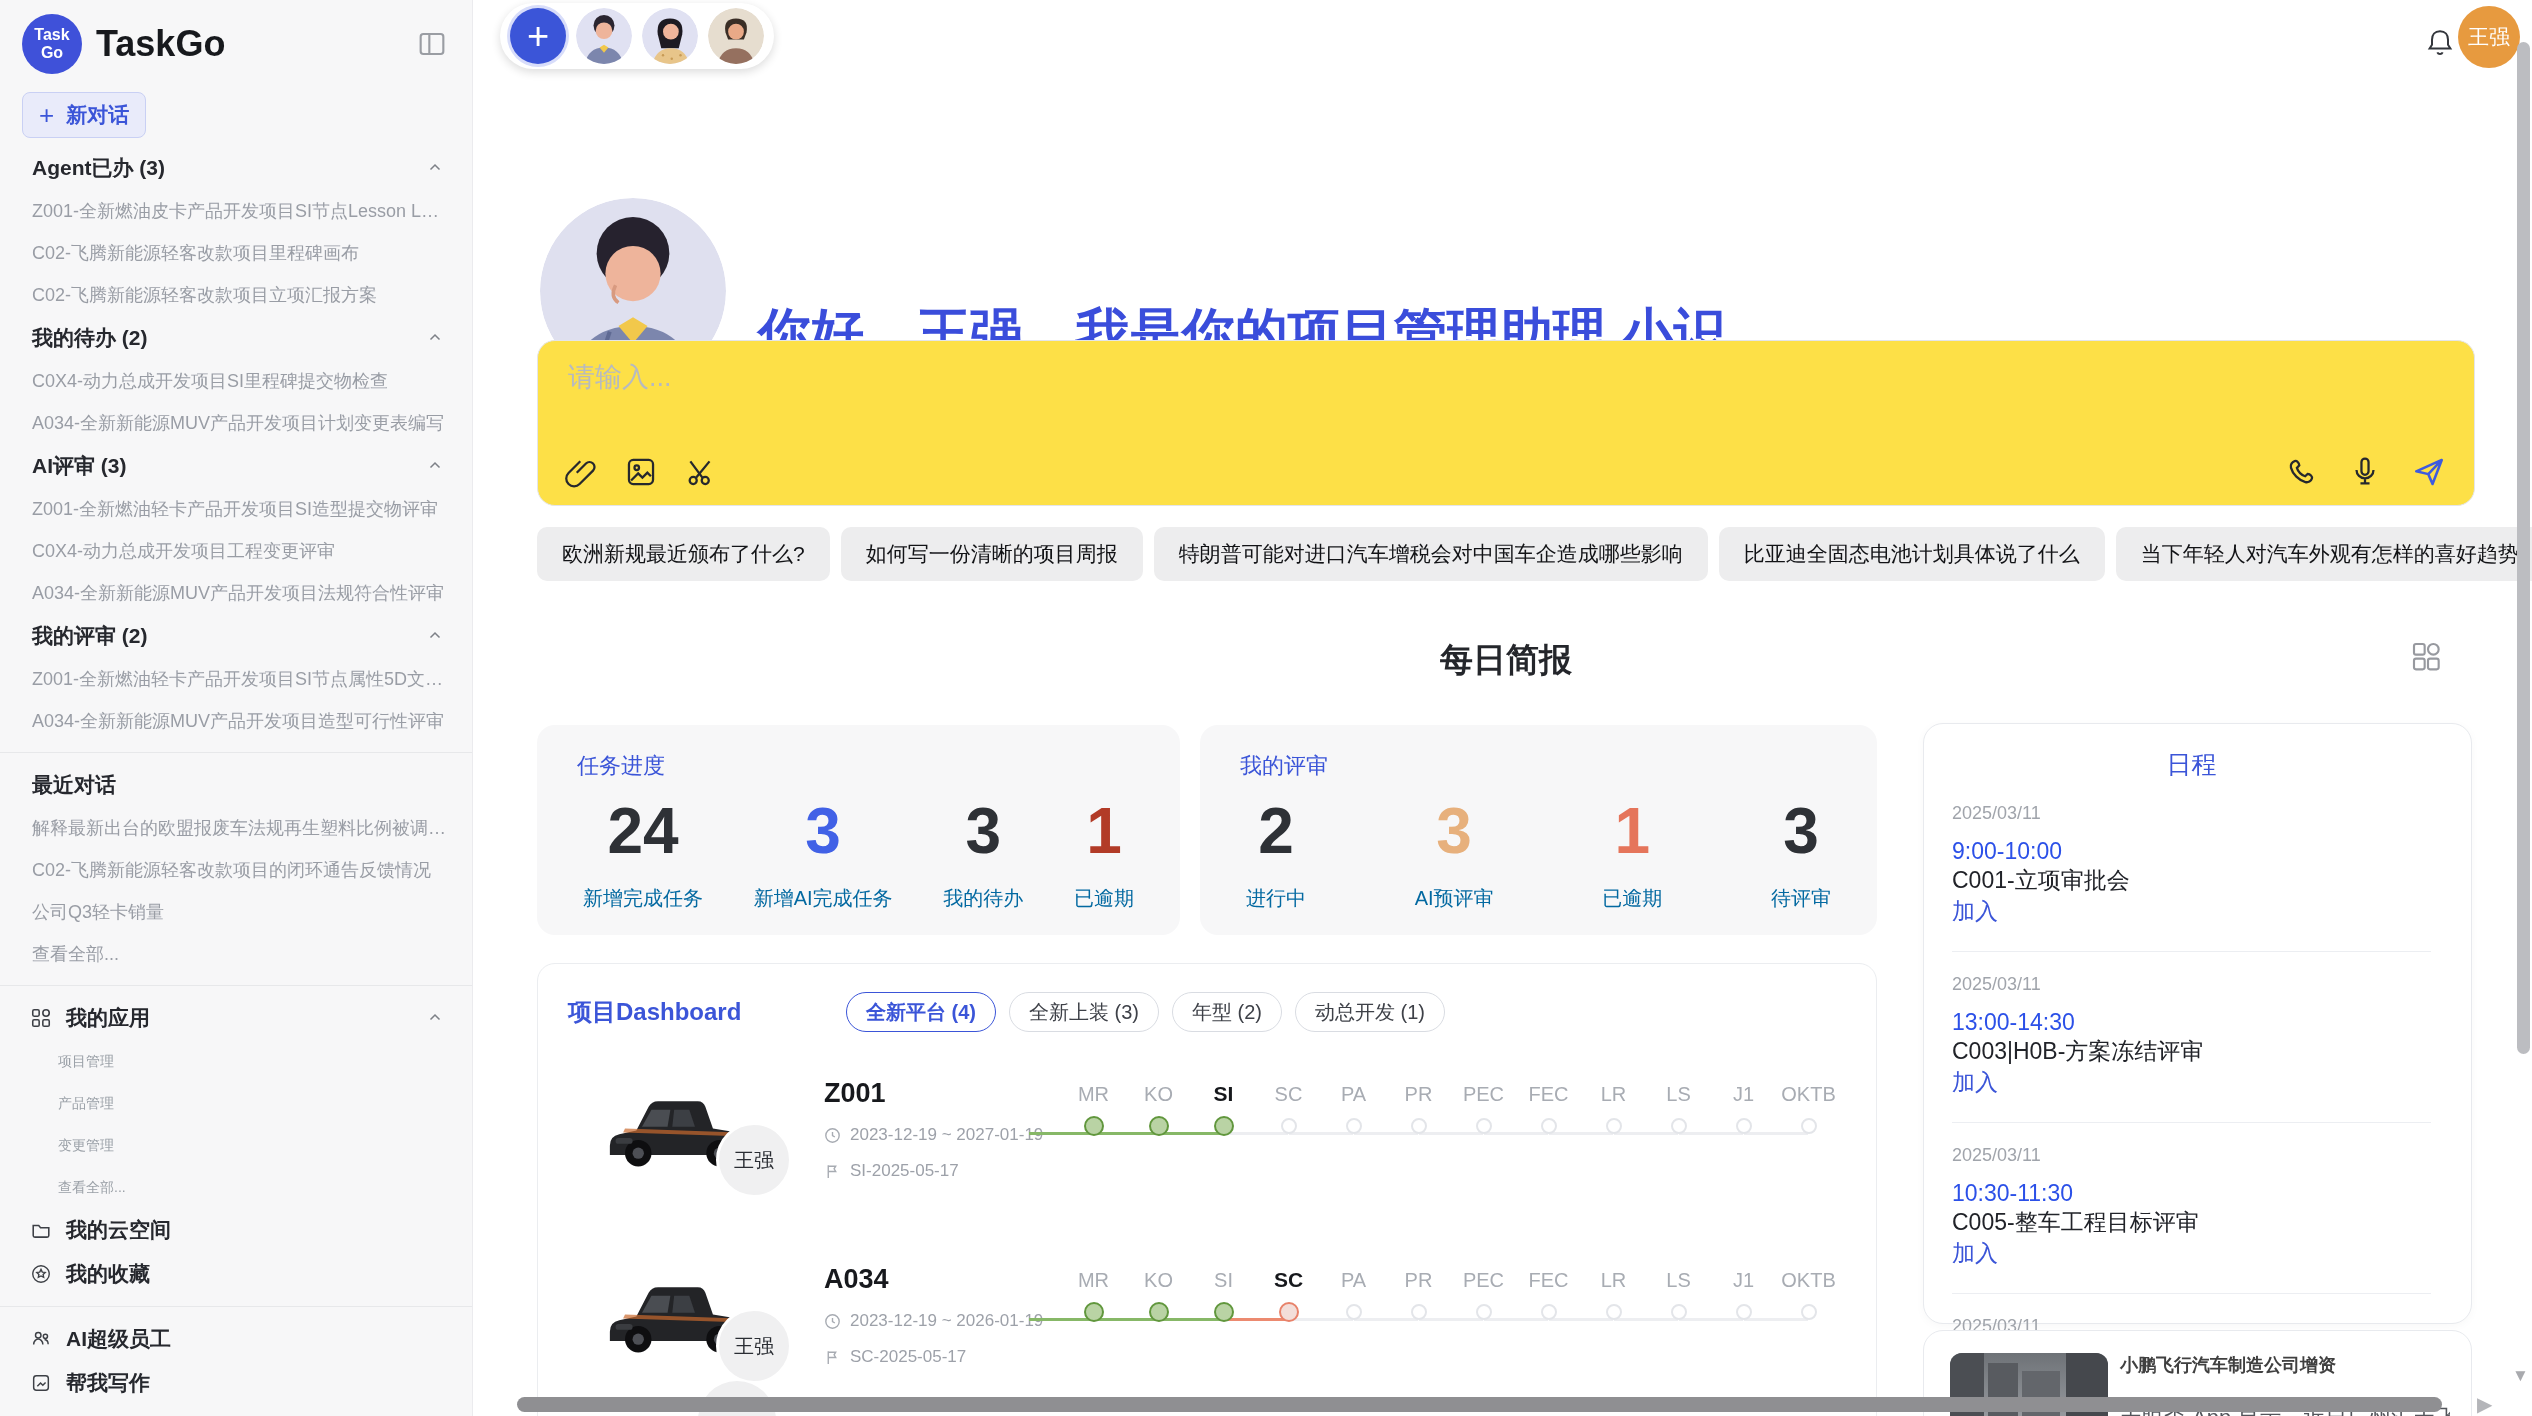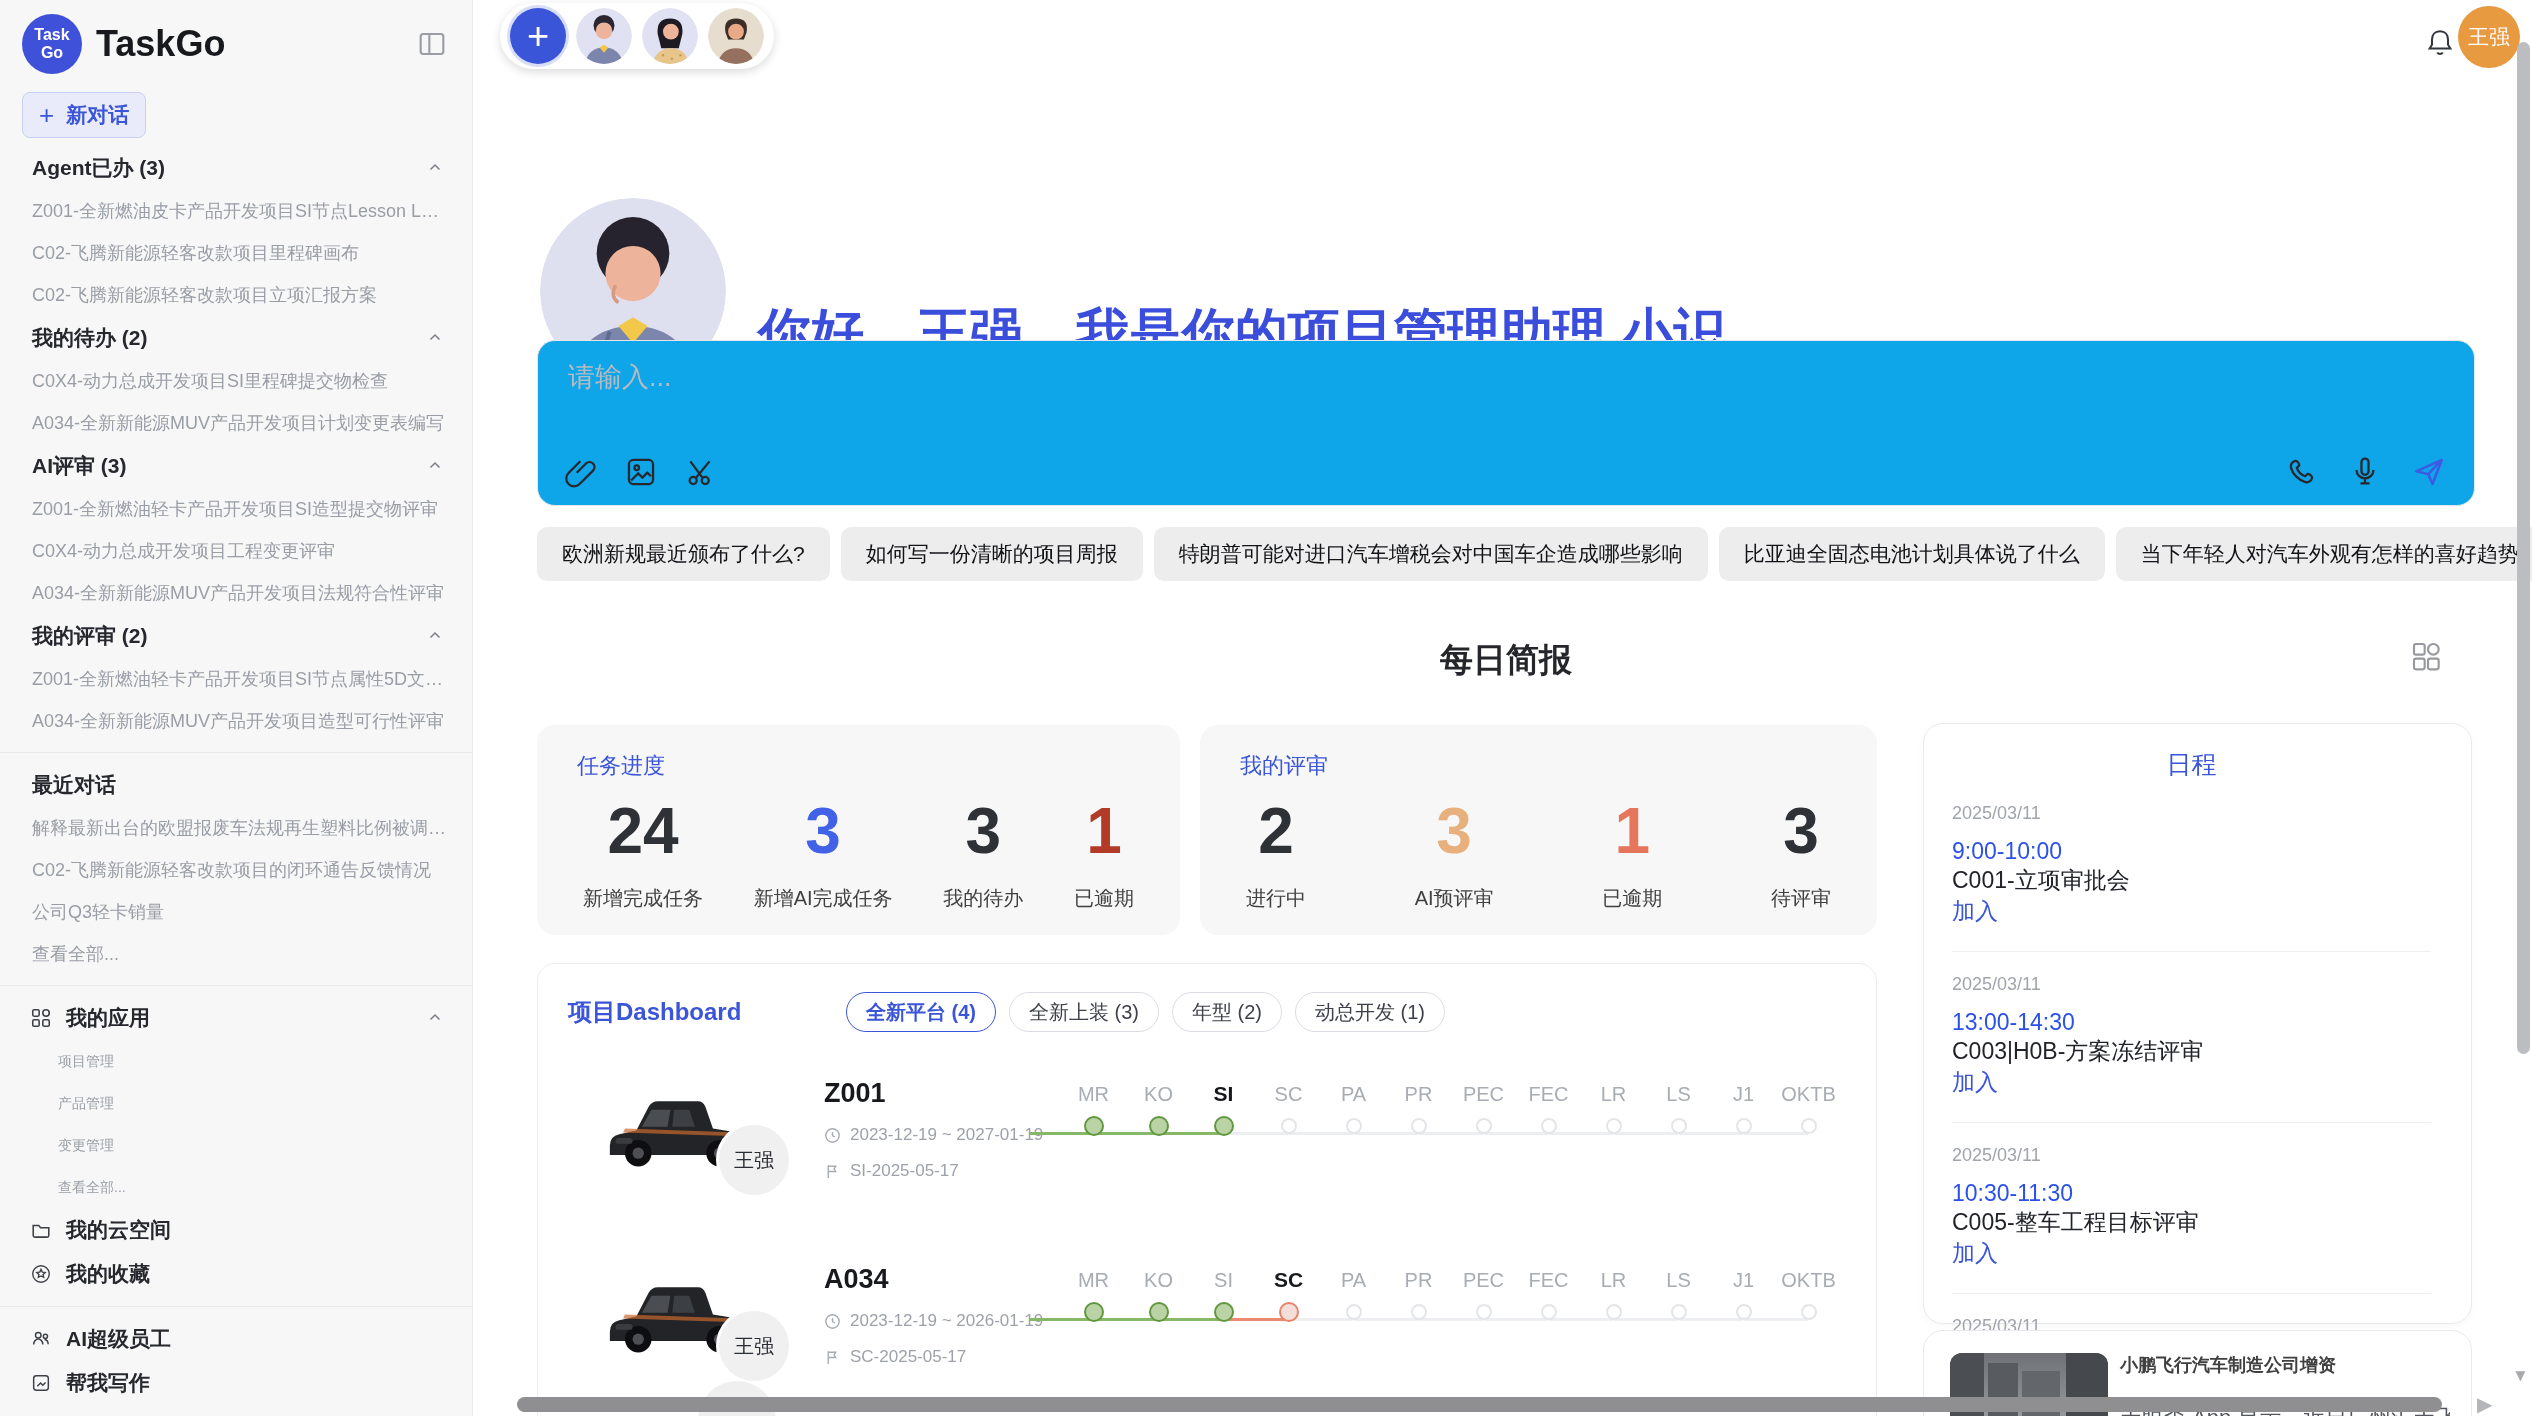--- a/index.html
+++ b/index.html
@@ -41,21 +41,21 @@
             box-shadow:0 0 0 3px #d8ddfa;font-family:inherit;}
   .mem-av{width:56px;height:56px;border-radius:50%;overflow:hidden;cursor:pointer;}
   .bell{position:absolute;left:2424px;top:26px;width:32px;height:32px;color:#33363c;cursor:pointer;}
   .user-av{position:absolute;left:2458px;top:6px;width:62px;height:62px;border-radius:50%;background:#e79a3f;
            color:#fff;font-size:21px;display:flex;align-items:center;justify-content:center;cursor:pointer;}
   
   .greet-av{position:absolute;left:540px;top:198px;width:186px;height:186px;border-radius:50%;overflow:hidden;}
   .greet-text{position:absolute;left:758px;top:262px;font-size:53px;font-weight:700;color:#3a4ddb;white-space:nowrap;}
   
   .input-box{position:absolute;left:537px;top:340px;width:1938px;height:166px;box-sizing:border-box;
-             background:#0ea5e9;border:1.5px solid #e4e5e9;border-radius:18px;}
+             background:#fde047;border:1.5px solid #e4e5e9;border-radius:18px;}
   .chat-input{position:absolute;left:28px;top:20px;width:1700px;border:none;outline:none;font-size:27px;
               color:#33363c;font-family:inherit;background:transparent;}
   .chat-input::placeholder{color:#b7bac0;}
   .tool-left{position:absolute;left:26px;bottom:16px;display:flex;gap:26px;color:#26282d;}
   .tool-right{position:absolute;right:28px;bottom:16px;display:flex;gap:30px;color:#26282d;align-items:center;}
   .tool-ic{width:34px;height:34px;cursor:pointer;}
   .send-ic{color:#3d5be0;}
   
   .chips{position:absolute;left:537px;top:527px;width:1938px;display:flex;gap:11px;list-style:none;margin:0;padding:0;}
   .chip{height:54px;line-height:54px;background:#ededee;border-radius:10px;padding:0 25px;font-size:21px;
@@ -69,21 +69,21 @@
   .stat-card.c2{left:1200px;width:677px;}
   .stat-title{font-size:22px;color:#3b55d8;}
   .stat-row{display:flex;justify-content:space-between;margin-top:14px;padding:0 6px;}
   .stat{display:flex;flex-direction:column;align-items:center;}
   .stat-num{font-size:64px;font-weight:600;line-height:72px;}
   .stat-num.dark{color:#2e3136;}
   .stat-num.blue{color:#4161e6;}
   .stat-num.red{color:#b23b27;}
   .stat-num.tan{color:#e7b07c;}
   .stat-num.salmon{color:#e5755b;}
-  .stat-label{margin-top:18px;font-size:20px;color:#404040;}
+  .stat-label{margin-top:18px;font-size:20px;color:#0369a1;}
   
   .dash{position:absolute;left:537px;top:963px;width:1340px;height:480px;box-sizing:border-box;background:#fff;
         border:1.5px solid #ebedf0;border-radius:18px;padding:28px 30px;overflow:hidden;}
   .dash-head{display:flex;align-items:center;}
   .dash-title{font-size:24px;font-weight:600;color:#3b55d8;width:278px;}
   .tabs{display:flex;gap:13px;}
   .tab{height:40px;border-radius:20px;border:1.5px solid #d9dce2;background:#fff;color:#3e4148;
        font-size:20px;padding:0 19px;cursor:pointer;font-family:inherit;}
   .tab.active{color:#3b55d8;border-color:#3b55d8;font-weight:bold;}
   .proj-row{position:relative;height:186px;margin-top:38px;}

